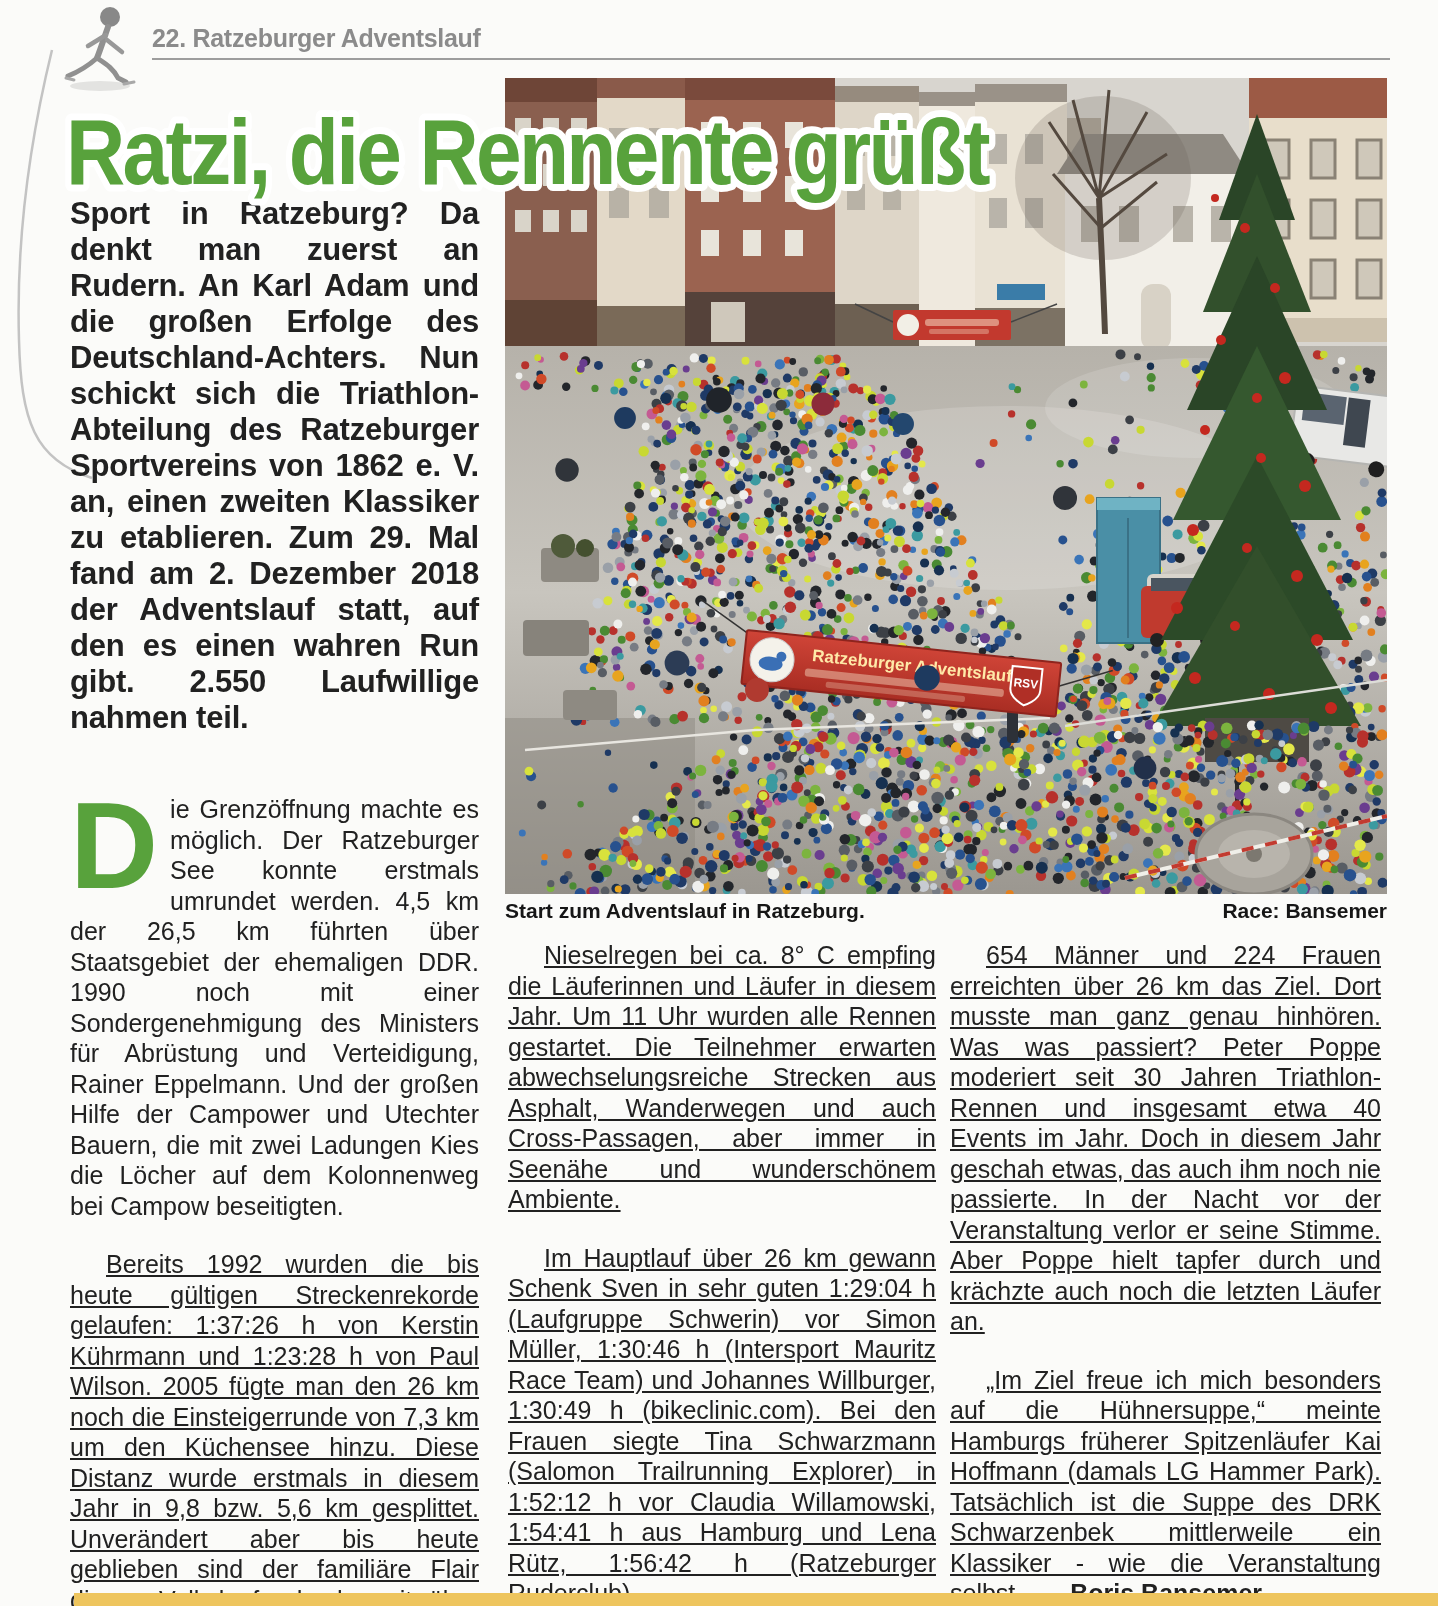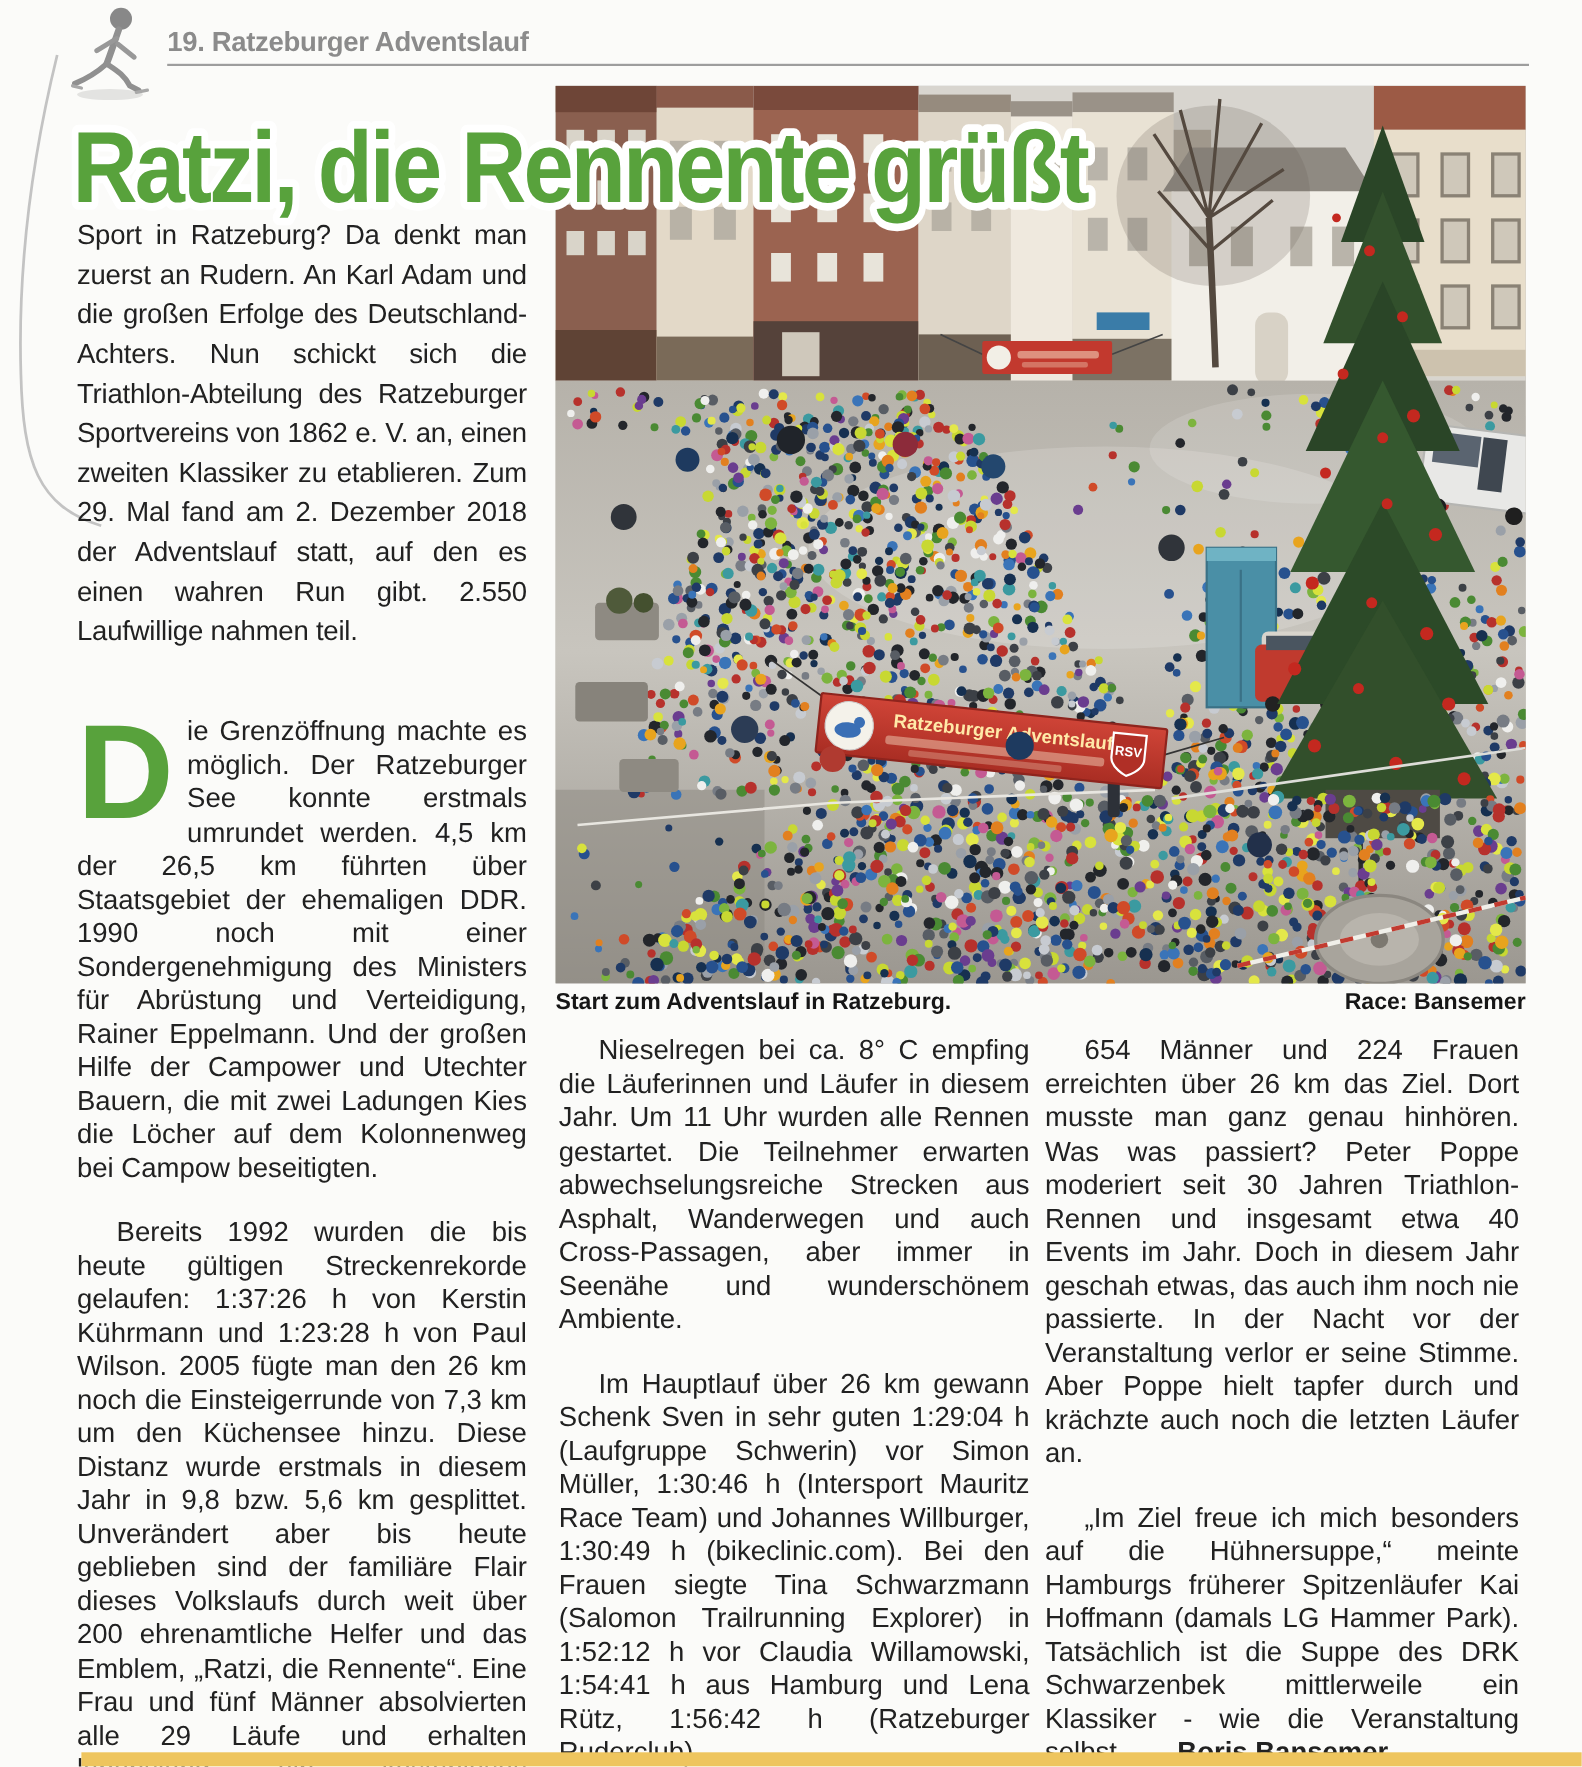--- a/index.html
+++ b/index.html
@@ -18,24 +18,24 @@
     background:#b9b5ae;}
   .headline-svg{position:absolute;left:58px;top:92px;z-index:5;}
   .caption-row{position:absolute;left:505px;top:899px;width:882px;display:flex;
     justify-content:space-between;font-size:21px;font-weight:bold;color:#161616;z-index:2;gap:20px;}
   .col{position:absolute;top:940px;z-index:2;}
   .col p{margin:0;text-align:justify;font-size:25px;line-height:30.5px;color:#212121;
     hyphens:auto;-webkit-hyphens:auto;}
   .col1{left:70px;width:409px;top:196px;}
   .col2{left:508px;width:428px;}
   .col3{left:950px;width:431px;}
-  p.lead{font-weight:normal;font-size:25px;line-height:36px;letter-spacing:-0.2px;}
+  p.lead{font-weight:bold;font-size:31px;line-height:36px;letter-spacing:-0.2px;}
   .col p + p{margin-top:28px;}
   .col1 p.drop-para{margin-top:58px;}
-  .indent{text-indent:36px;}
+  .indent{text-indent:36px;text-decoration:underline;}
   .dropcap{float:left;font-size:122px;line-height:95px;font-weight:bold;color:#58a23c;
     margin:5px 12px 0 0;}
   .author{font-weight:bold;margin-left:48px;white-space:nowrap;}
   .bottom-bar{position:absolute;left:74px;top:1593px;width:1364px;height:13px;
     background:#eec55e;z-index:3;}
 </style>
 </head>
 <body>
 
 <svg class="page-curl" width="110" height="460" viewBox="0 0 110 460">
@@ -44,21 +44,21 @@
 
 <svg class="runner-icon" width="86" height="96" viewBox="0 0 86 96">
   <ellipse cx="40" cy="84" rx="30" ry="5" fill="#e3e3e1"></ellipse>
   <circle cx="50" cy="15" r="10" fill="#888888"></circle>
   <path d="M48,25 C44,36 41,46 37,56" fill="none" stroke="#909090" stroke-width="6" stroke-linecap="round"></path>
   <path d="M46,33 L28,44 M47,38 L62,50" fill="none" stroke="#989898" stroke-width="4.5" stroke-linecap="round"></path>
   <path d="M37,56 C28,64 18,70 8,74" fill="none" stroke="#909090" stroke-width="5" stroke-linecap="round"></path>
   <path d="M37,56 C46,62 53,66 58,76 L66,80" fill="none" stroke="#909090" stroke-width="5" stroke-linecap="round"></path>
   <path d="M6,76 L14,78 M64,82 L74,80" stroke="#a8a8a8" stroke-width="3" stroke-linecap="round"></path>
 </svg>
-<div class="kicker">19. Ratzeburger Adventslauf</div>
+<div class="kicker">22. Ratzeburger Adventslauf</div>
 <div class="kicker-rule"></div>
 
 <figure class="photo">
 <svg id="photo-svg" width="882" height="816" viewBox="0 0 882 816">
   <defs>
     <linearGradient id="pav" x1="0" y1="0" x2="0" y2="1">
       <stop offset="0" stop-color="#b6b2aa"></stop>
       <stop offset="0.45" stop-color="#c8c5be"></stop>
       <stop offset="1" stop-color="#9b9790"></stop>
     </linearGradient>

